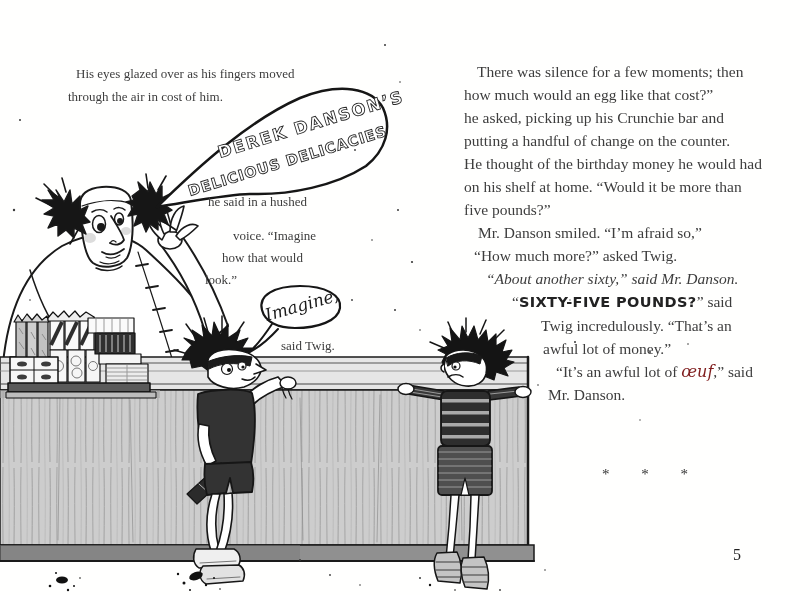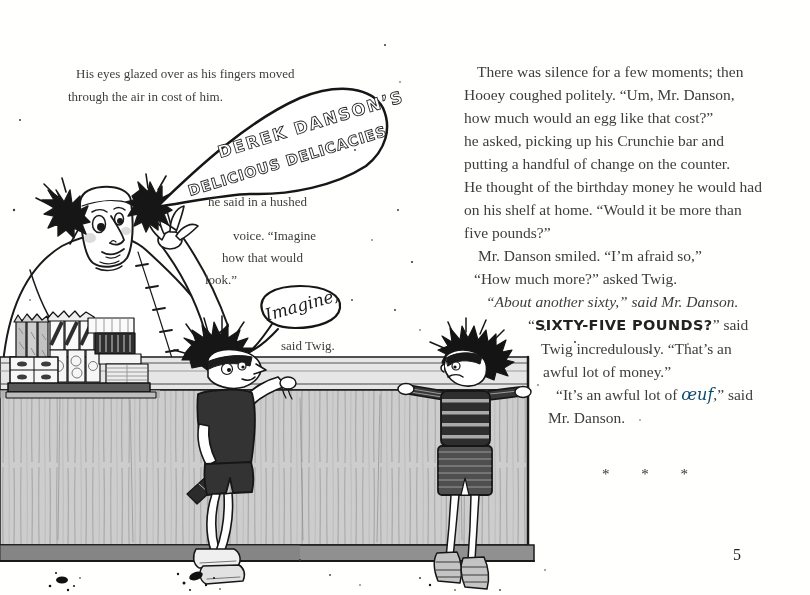--- a/index.html
+++ b/index.html
@@ -9,21 +9,21 @@
   }
   .illo{position:absolute;left:0;top:0;}
   .abs{position:absolute;white-space:nowrap;}
   .body-text{font-size:13px;line-height:23px;}
   .rightcol{position:absolute;left:464px;top:60px;}
   .bline{white-space:nowrap;font-size:15.5px;line-height:23px;}
   .handcaps{
     font-family:"DejaVu Sans",sans-serif;font-weight:bold;font-size:14.5px;
     letter-spacing:.4px;color:#222222;
   }
-  .script{font-family:"DejaVu Serif",serif;font-style:italic;font-size:16px;color:#0c4a6e;}
+  .script{font-family:"DejaVu Serif",serif;font-style:italic;font-size:16px;color:#7f1d1d;}
   .asterisks{word-spacing:28px;font-size:15px;color:#333;}
   .pagenum{font-size:16px;color:#222;}
 </style>
 </head>
 <body>
 
 <div class="page">
 
   <svg class="illo" width="810" height="595" viewBox="0 0 810 595">
     <defs>
@@ -298,31 +298,30 @@
 
   <div class="abs body-text" style="left:208px;top:190px;">he said in a hushed</div>
   <div class="abs body-text" style="left:233px;top:224px;">voice. “Imagine</div>
   <div class="abs body-text" style="left:222px;top:246px;">how that would</div>
   <div class="abs body-text" style="left:205px;top:268px;">look.”</div>
 
   <div class="abs body-text" style="left:281px;top:334px;">said Twig.</div>
 
   <div class="rightcol">
     <div class="bline" style="margin-left:13px;">There was silence for a few moments; then</div>
-    <div class="bline">Hooey coughed politely. “Um, Mr. Danson,</div>
     <div class="bline">how much would an egg like that cost?”</div>
     <div class="bline">he asked, picking up his Crunchie bar and</div>
     <div class="bline">putting a handful of change on the counter.</div>
     <div class="bline">He thought of the birthday money he would had</div>
     <div class="bline">on his shelf at home. “Would it be more than</div>
     <div class="bline">five pounds?”</div>
     <div class="bline" style="margin-left:14px;">Mr. Danson smiled. “I’m afraid so,”</div>
     <div class="bline" style="margin-left:10px;">“How much more?” asked Twig.</div>
     <div class="bline" style="margin-left:22px;font-style:italic;">“About another sixty,” said Mr. Danson.</div>
-    <div class="bline" style="margin-left:64px;">
+    <div class="bline" style="margin-left:48px;">
       <span>“</span><span class="handcaps">SIXTY-FIVE POUNDS?</span><span>” said</span>
     </div>
     <div class="bline" style="margin-left:77px;">Twig incredulously. “That’s an</div>
     <div class="bline" style="margin-left:79px;">awful lot of money.”</div>
     <div class="bline" style="margin-left:92px;">
       <span>“It’s an awful lot of </span><span class="script">œuf</span><span>,” said</span>
     </div>
     <div class="bline" style="margin-left:84px;">Mr. Danson.</div>
   </div>
 

